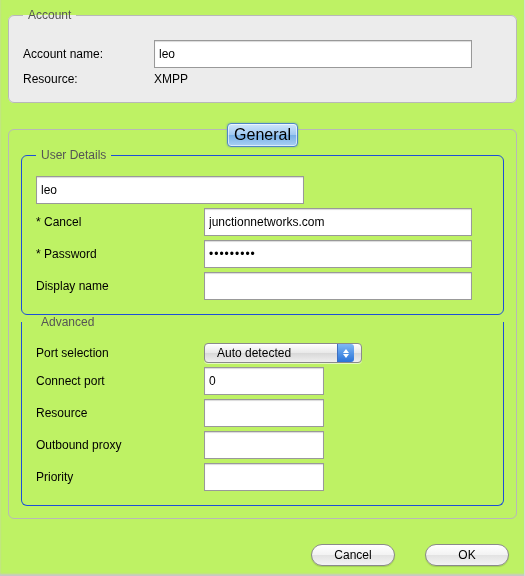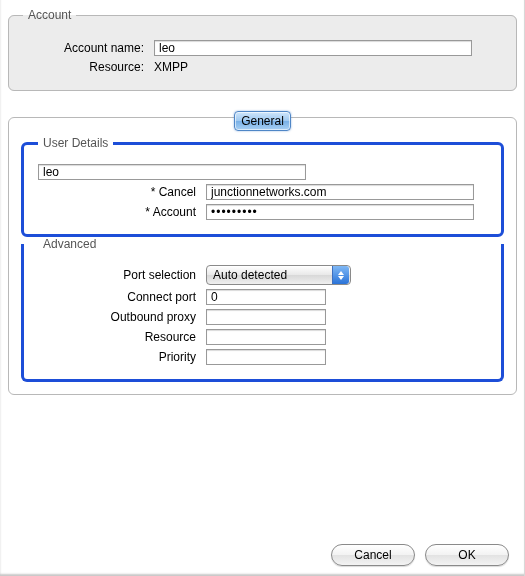--- a/index.html
+++ b/index.html
@@ -8,21 +8,21 @@
     width: 525px;
     height: 576px;
     font-family: "Lucida Grande", "Helvetica Neue", Arial, sans-serif;
     font-size: 12px;
     background: #ececec;
     color: #000;
   }
   .window {
     width: 525px;
     height: 576px;
-    background: #ffffff;
+    background: #bef264;
     padding: 8px 8px 6px 8px;
     box-sizing: border-box;
     position: relative;
     box-shadow: inset -1px 0 0 #d8d8d8, inset 0 -2px 2px #c8c8c8;
   }
   fieldset.group {
     border: 1px solid #b8b8b8;
     border-radius: 6px;
     margin: 0 0 10px 0;
     padding: 14px 14px 12px 14px;
@@ -34,51 +34,50 @@
     color: #555;
     font-size: 12px;
   }
   .row {
     display: flex;
     align-items: center;
     margin: 4px 0;
   }
   .row label {
     width: 158px;
-    text-align: right;
     padding-right: 10px;
     color: #000;
     font-size: 12px;
   }
   .row .value-text {
     font-size: 12px;
     color: #000;
   }
   input[type="text"], input[type="password"] {
-    height: 16px;
+    height: 28px;
     border: 1px solid #999;
     box-shadow: inset 0 1px 1px rgba(0,0,0,0.15);
     padding: 1px 4px;
     font-size: 12px;
     font-family: inherit;
     box-sizing: border-box;
     background: #fff;
   }
   .wide-input { width: 318px; }
   .med-input  { width: 268px; }
   .narrow-input { width: 120px; }
   .select {
-    width: 145px;
+    width: 158px;
     height: 20px;
     background: linear-gradient(#ffffff, #e8e8e8 50%, #d8d8d8 51%, #efefef);
     border: 1px solid #8a8a8a;
     border-radius: 4px;
     display: flex;
     align-items: center;
-    padding: 0 6px;
+    padding: 0 12px;
     box-sizing: border-box;
     position: relative;
     font-size: 12px;
     box-shadow: 0 1px 0 rgba(255,255,255,0.6), inset 0 1px 0 rgba(255,255,255,0.7);
   }
   .select .sel-text { flex: 1; }
   .select .sel-caps {
     width: 16px;
     height: 18px;
     margin-right: -5px;
@@ -106,56 +105,56 @@
     text-align: center;
     margin: -2px 0 0 0;
     position: relative;
     height: 18px;
   }
   .tab-button {
     position: relative;
     top: 12px;
     display: inline-block;
     padding: 2px 6px;
-    font-size: 12px;
+    font-size: 16px;
     color: #000;
     background: linear-gradient(#cfe6fb, #9ec8f0 50%, #78b0e6 51%, #a9d0f4);
     border: 1px solid #4f86c6;
     border-radius: 4px;
     box-shadow: 0 0 0 1px rgba(255,255,255,0.6) inset, 0 0 2px rgba(60,120,200,0.6);
     z-index: 2;
   }
 
   .account-box .row label { width: 121px; }
   .button-bar {
     position: absolute;
     right: 16px;
     bottom: 10px;
     display: flex;
-    gap: 10px;
+    gap: 30px;
   }
   .push-button {
     min-width: 84px;
     height: 22px;
     padding: 0 18px;
     border: 1px solid #8a8a8a;
     border-radius: 11px;
     background: linear-gradient(#ffffff, #f3f3f3 48%, #e3e3e3 52%, #f3f3f3);
     font-size: 12px;
     font-family: inherit;
     box-shadow: 0 1px 1px rgba(0,0,0,0.15);
     cursor: default;
   }
   .nested-groups {
     border: 1px solid #b8b8b8;
     border-radius: 6px;
     padding: 12px 12px 12px 12px;
   }
   .inner-fieldset {
-    border: 3px solid #1d4ed8;
+    border: 1px solid #1d4ed8;
     border-radius: 6px;
     margin: 0;
     padding: 10px 14px 10px 14px;
   }
   .inner-fieldset + .inner-fieldset {
     margin-top: 0;
   }
   .inner-fieldset legend {
     padding: 0 5px;
     color: #555;
@@ -191,45 +190,49 @@
       <legend>User Details</legend>
 
       <div class="row">
         <input type="text" class="med-input" value="leo" style="">
       </div>
       <div class="row">
         <label>* Cancel</label>
         <input type="text" class="med-input" value="junctionnetworks.com" style="">
       </div>
       <div class="row">
-        <label>* Account</label>
+        <label>* Password</label>
         <input type="text" class="med-input" style="letter-spacing: 1px;" value="•••••••••">
+      </div>
+      <div class="row">
+        <label>Display name</label>
+        <input type="text" class="med-input" value="" style="">
       </div>
     </fieldset>
 
     <fieldset class="inner-fieldset" style="border-top:none; border-top-left-radius:0; border-top-right-radius:0;">
       <legend>Advanced</legend>
 
       <div class="row">
         <label>Port selection</label>
         <div class="select">
           <span class="sel-text">Auto detected</span>
           <span class="sel-caps"></span>
         </div>
       </div>
       <div class="row">
         <label>Connect port</label>
         <input type="text" class="narrow-input" value="0" style="">
       </div>
       <div class="row">
+        <label>Resource</label>
+        <input type="text" class="narrow-input" value="" style="">
+      </div>
+      <div class="row">
         <label>Outbound proxy</label>
-        <input type="text" class="narrow-input" value="" style="">
-      </div>
-      <div class="row">
-        <label>Resource</label>
         <input type="text" class="narrow-input" value="" style="">
       </div>
       <div class="row">
         <label>Priority</label>
         <input type="text" class="narrow-input" value="" style="">
       </div>
     </fieldset>
   </div>
 
   <div class="button-bar">

